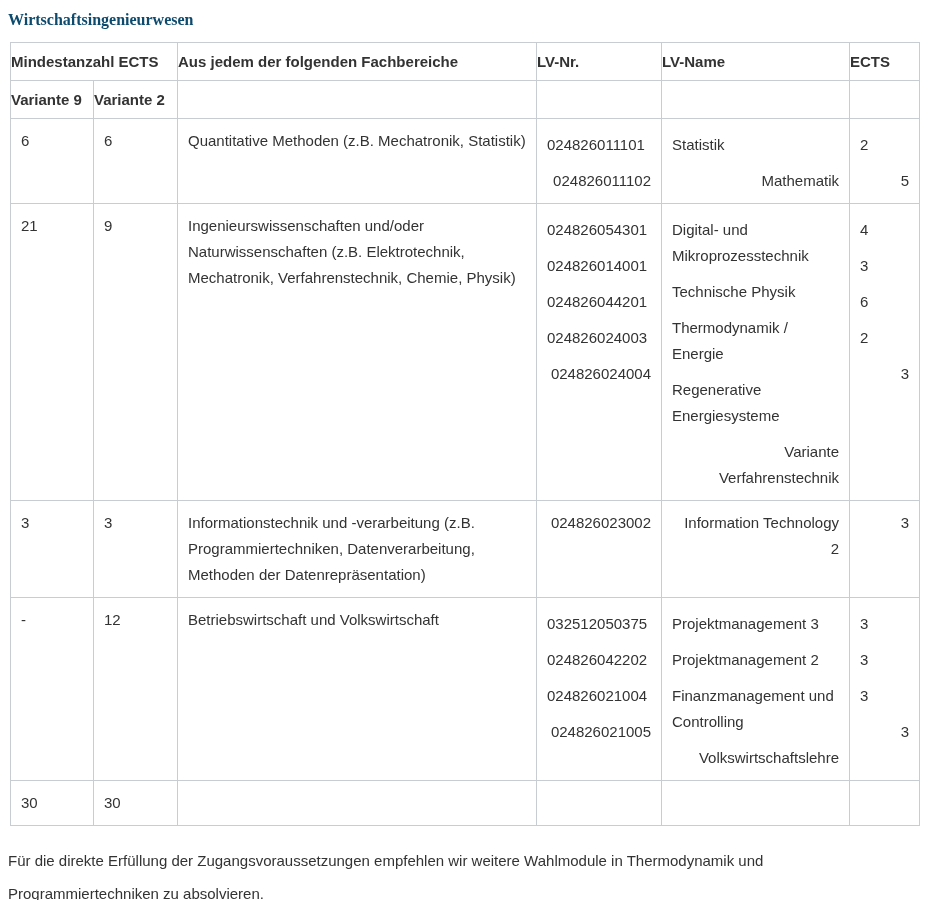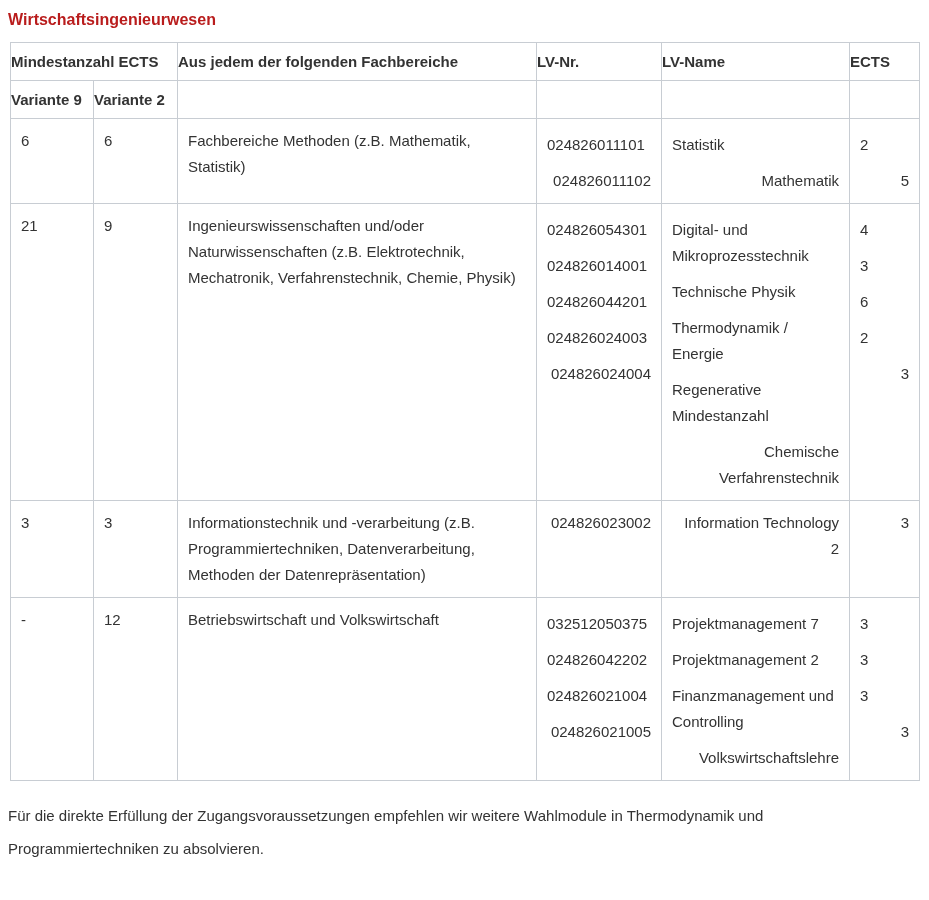--- a/index.html
+++ b/index.html
@@ -6,22 +6,23 @@
   .page {
     width: 929px;
     box-sizing: border-box;
     padding: 10px 10px 20px 8px;
     font-family: "Liberation Sans", sans-serif;
   }
   .page-title {
     font-size: 16px;
     line-height: 20px;
     font-weight: 700;
-    color: #b91c1c;
+    color: #0c4a6e;
     margin: 0 0 12px 0;
+    font-family: Liberation Serif, serif;
   }
   table.req {
     border-collapse: collapse;
     table-layout: fixed;
     width: 909px;
     margin-left: 2px;
   }
   .req td {
     border: 1px solid #c8cdd3;
     vertical-align: top;
@@ -78,21 +79,21 @@
       <td class="th">Variante 2</td>
       <td class="th"></td>
       <td class="th"></td>
       <td class="th"></td>
       <td class="th"></td>
     </tr>
 
     <tr>
       <td>6</td>
       <td>6</td>
-      <td>Fachbereiche Methoden (z.B. Mathematik, Statistik)</td>
+      <td>Quantitative Methoden (z.B. Mechatronik, Statistik)</td>
       <td>
         <p>024826011101</p>
         <p>024826011102</p>
       </td>
       <td>
         <p>Statistik</p>
         <p>Mathematik</p>
       </td>
       <td>
         <p>2</p>
@@ -108,22 +109,22 @@
         <p>024826054301</p>
         <p>024826014001</p>
         <p>024826044201</p>
         <p>024826024003</p>
         <p>024826024004</p>
       </td>
       <td>
         <p>Digital- und Mikroprozesstechnik</p>
         <p>Technische Physik</p>
         <p>Thermodynamik / Energie</p>
-        <p>Regenerative Mindestanzahl</p>
-        <p>Chemische Verfahrenstechnik</p>
+        <p>Regenerative Energiesysteme</p>
+        <p>Variante Verfahrenstechnik</p>
       </td>
       <td>
         <p>4</p>
         <p>3</p>
         <p>6</p>
         <p>2</p>
         <p>3</p>
       </td>
     </tr>
 
@@ -146,31 +147,39 @@
       <td>-</td>
       <td>12</td>
       <td>Betriebswirtschaft und Volkswirtschaft</td>
       <td>
         <p>032512050375</p>
         <p>024826042202</p>
         <p>024826021004</p>
         <p>024826021005</p>
       </td>
       <td>
-        <p>Projektmanagement 7</p>
+        <p>Projektmanagement 3</p>
         <p>Projektmanagement 2</p>
         <p>Finanzmanagement und Controlling</p>
         <p>Volkswirtschaftslehre</p>
       </td>
       <td>
         <p>3</p>
         <p>3</p>
         <p>3</p>
         <p>3</p>
       </td>
     </tr>
 
+    <tr>
+      <td>30</td>
+      <td>30</td>
+      <td></td>
+      <td></td>
+      <td></td>
+      <td></td>
+    </tr>
   </tbody>
     </table>
 
   <p class="footer-note">Für die direkte Erfüllung der Zugangsvoraussetzungen empfehlen wir weitere Wahlmodule in Thermodynamik und Programmiertechniken zu absolvieren.</p>
 
 </div>
 
 </body></html>

